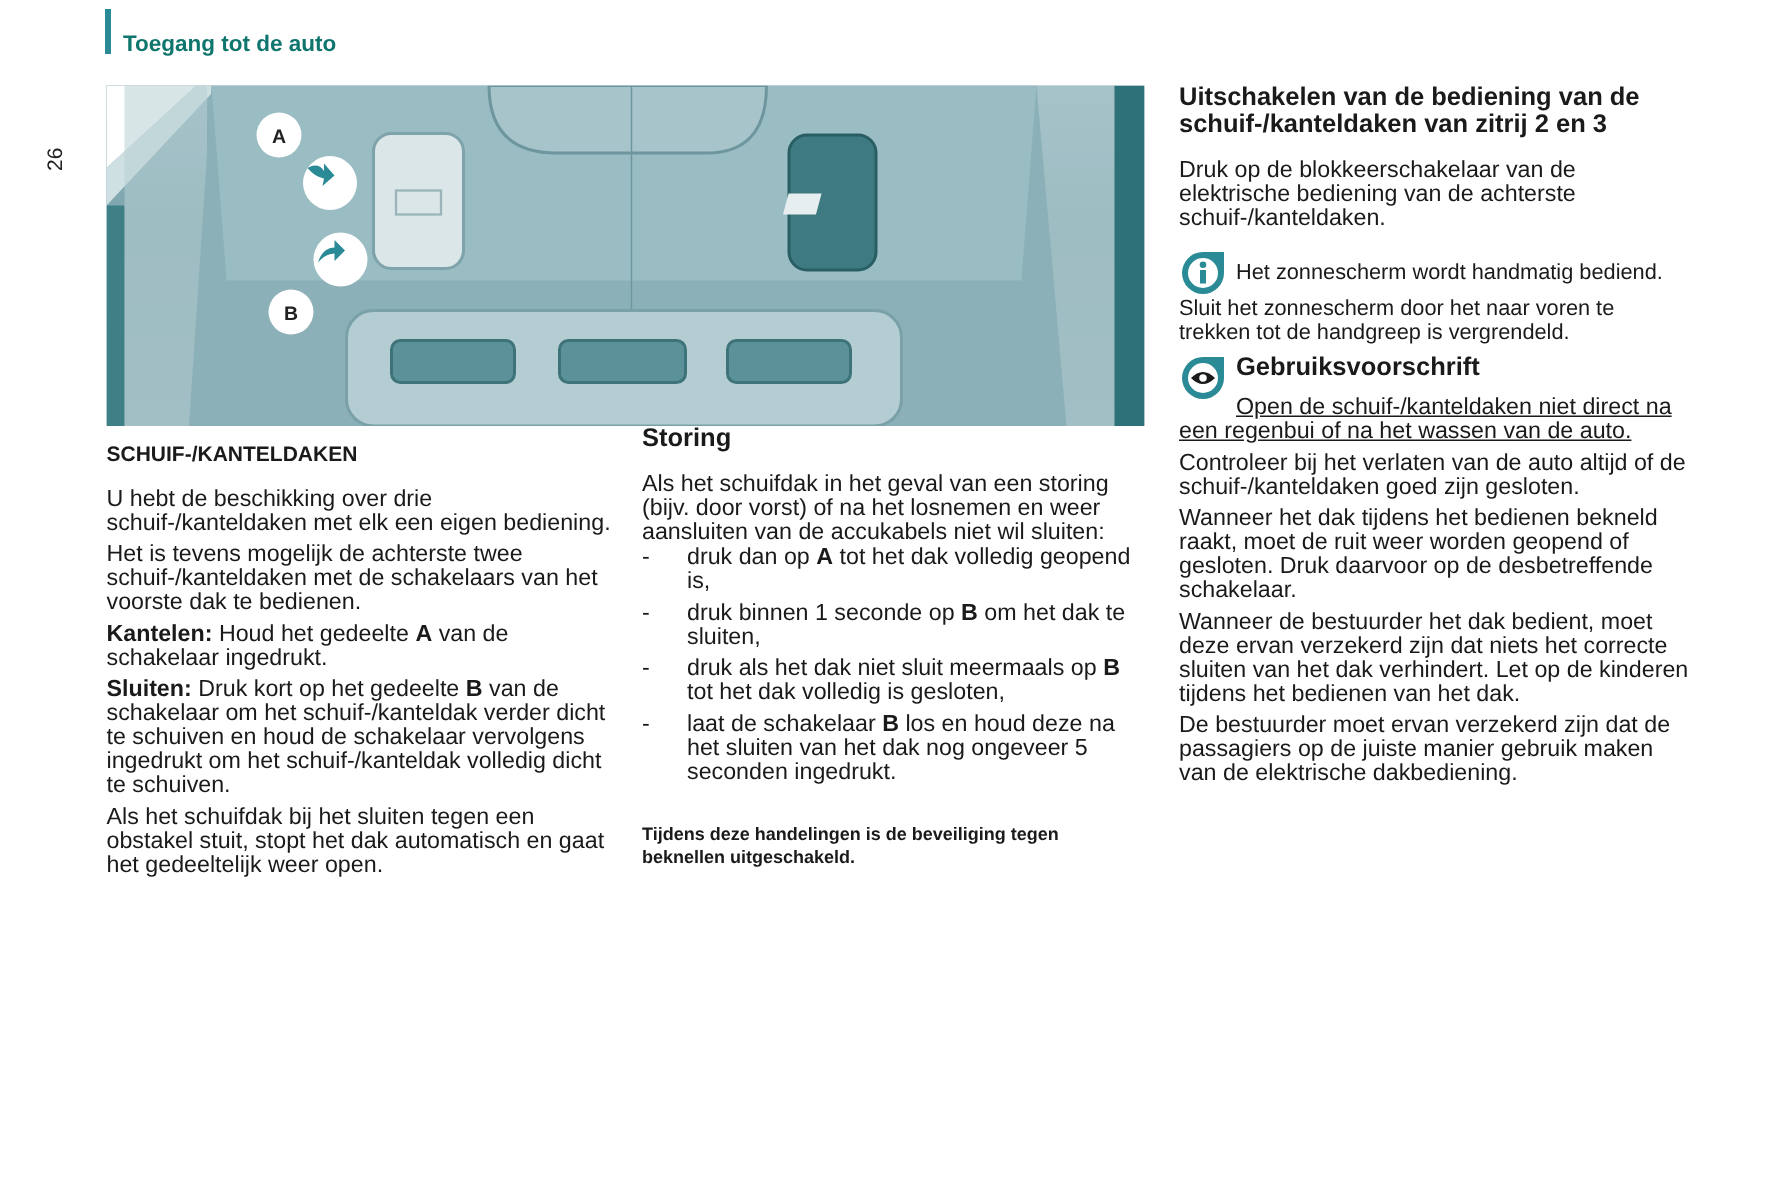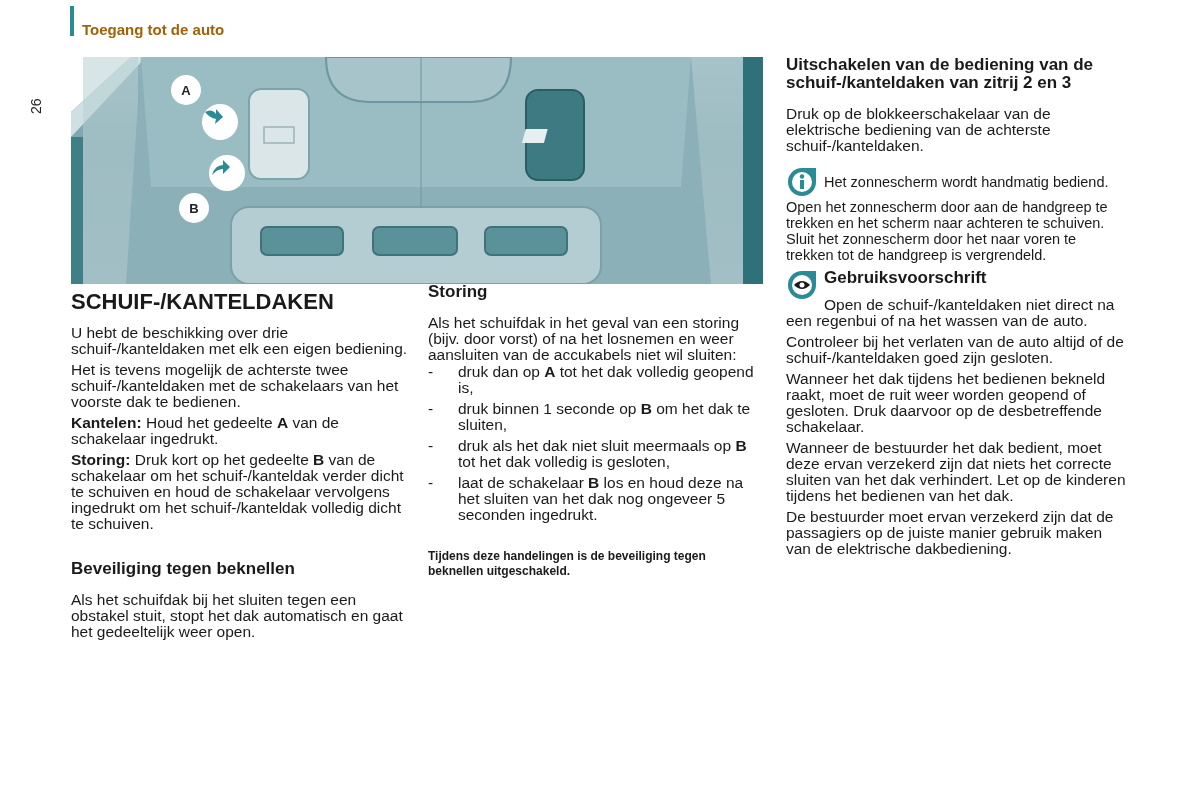--- a/index.html
+++ b/index.html
@@ -1,21 +1,21 @@
 <!DOCTYPE html>
 <html><head>
 <meta charset="utf-8">
 <style>
   html, body { margin: 0; padding: 0; }
   body {
     width: 1191px; height: 794px; background: #ffffff; position: relative; overflow: hidden;
     font-family: "Liberation Sans", sans-serif; color: #1a1a1a;
   }
   .header-bar { position: absolute; left: 70px; top: 6px; width: 4px; height: 30px; background: #2a8a95; }
-  .header-title { position: absolute; left: 82px; top: 21px; font-size: 15px; font-weight: bold; color: #a16207; }
+  .header-title { position: absolute; left: 82px; top: 21px; font-size: 15px; font-weight: bold; color: #0f766e; }
   .page-num {
     position: absolute; left: 28px; top: 84px; font-size: 14px; color: #222;
     transform: rotate(-90deg); transform-origin: left top; width: 30px; height: 18px;
   }
   .page-num span { display: inline-block; }
   .photo {
     position: absolute; left: 71px; top: 57px; width: 692px; height: 227px; overflow: hidden;
     background: linear-gradient(180deg, #8fb3bb 0%, #7ea6af 40%, #86aab2 100%);
   }
   .photo svg { position: absolute; left: 0; top: 0; }
@@ -85,26 +85,25 @@
     <svg width="24" height="24" viewBox="0 0 24 24">
       <path d="M3,20 Q6,10 14,10 L14,5 L21,12 L14,19 L14,14 Q8,14 3,20 Z" fill="#2a8a95"></path>
     </svg>
   </div>
   <div class="label-badge" style="left:108px; top:136px;">
     <span>B</span>
   </div>
 </div>
 
 <div class="col" style="left:71px; top:293px; width:340px;">
-  <div class="h2" style="font-size:22px;">SCHUIF-/KANTELDAKEN</div>
+  <div class="h2" style="font-size:14px;">SCHUIF-/KANTELDAKEN</div>
   <p>U hebt de beschikking over drie schuif-/kanteldaken met elk een eigen bediening.</p>
   <p>Het is tevens mogelijk de achterste twee schuif-/kanteldaken met de schakelaars van het voorste dak te bedienen.</p>
   <p><b>Kantelen:</b><span> Houd het gedeelte </span><b>A</b><span> van de schakelaar ingedrukt.</span></p>
-  <p><b>Storing:</b><span> Druk kort op het gedeelte </span><b>B</b><span> van de schakelaar om het schuif-/kanteldak verder dicht te schuiven en houd de schakelaar vervolgens ingedrukt om het schuif-/kanteldak volledig dicht te schuiven.</span></p>
-  <div class="h2" style="margin-top:28px;">Beveiliging tegen beknellen</div>
+  <p><b>Sluiten:</b><span> Druk kort op het gedeelte </span><b>B</b><span> van de schakelaar om het schuif-/kanteldak verder dicht te schuiven en houd de schakelaar vervolgens ingedrukt om het schuif-/kanteldak volledig dicht te schuiven.</span></p>
   <p>Als het schuifdak bij het sluiten tegen een obstakel stuit, stopt het dak automatisch en gaat het gedeeltelijk weer open.</p>
 </div>
 
 <div class="col" style="left:428px; top:283px; width:330px;">
   <div class="h2">Storing</div>
   <p style="margin-bottom:1px;">Als het schuifdak in het geval van een storing (bijv. door vorst) of na het losnemen en weer aansluiten van de accukabels niet wil sluiten:</p>
   <div id="bullets">
       <div class="bullet">
         <span class="dash">-</span>
         <span><span>druk dan op </span><b>A</b><span> tot het dak volledig geopend is,</span></span>
@@ -130,31 +129,30 @@
   <p style="margin-bottom:12px;">Druk op de blokkeerschakelaar van de elektrische bediening van de achterste schuif-/kanteldaken.</p>
   <div style="display:flex; align-items:center;">
     <svg width="32" height="32" viewBox="0 0 32 32" style="flex:none; margin-right:6px;">
       <path d="M16,2 A14,14 0 1,0 30,16 L30,2 Z" fill="#2a8a95"></path>
       <circle cx="16" cy="16" r="10" fill="#ffffff"></circle>
       <rect x="14" y="14" width="4" height="9" fill="#2a8a95"></rect>
       <circle cx="16" cy="10.5" r="2.2" fill="#2a8a95"></circle>
     </svg>
     <span class="small">Het zonnescherm wordt handmatig bediend.</span>
   </div>
-  <p class="small" style="margin:1px 0 0 0;">Open het zonnescherm door aan de handgreep te trekken en het scherm naar achteren te schuiven.</p>
   <p class="small" style="margin:0 0 6px 0;">Sluit het zonnescherm door het naar voren te trekken tot de handgreep is vergrendeld.</p>
   <div style="display:flex; align-items:flex-start;">
     <svg width="32" height="32" viewBox="0 0 32 32" style="flex:none; margin-right:6px;">
       <path d="M16,2 A14,14 0 1,0 30,16 L30,2 Z" fill="#2a8a95"></path>
       <circle cx="16" cy="16" r="10" fill="#ffffff"></circle>
       <path d="M8,16 Q16,8 24,16 Q16,24 8,16 Z" fill="#1a1a1a"></path>
       <circle cx="16" cy="16" r="2.5" fill="#ffffff"></circle>
     </svg>
     <div>
       <div class="h2" style="margin:0 0 6px 0;">Gebruiksvoorschrift</div>
     </div>
   </div>
-  <p style="text-indent:38px; margin-top:-4px;">Open de schuif-/kanteldaken niet direct na een regenbui of na het wassen van de auto.</p>
+  <p style="text-indent:38px; margin-top:-4px;text-decoration:underline;">Open de schuif-/kanteldaken niet direct na een regenbui of na het wassen van de auto.</p>
   <p>Controleer bij het verlaten van de auto altijd of de schuif-/kanteldaken goed zijn gesloten.</p>
   <p>Wanneer het dak tijdens het bedienen bekneld raakt, moet de ruit weer worden geopend of gesloten. Druk daarvoor op de desbetreffende schakelaar.</p>
   <p>Wanneer de bestuurder het dak bedient, moet deze ervan verzekerd zijn dat niets het correcte sluiten van het dak verhindert. Let op de kinderen tijdens het bedienen van het dak.</p>
   <p>De bestuurder moet ervan verzekerd zijn dat de passagiers op de juiste manier gebruik maken van de elektrische dakbediening.</p>
 </div>
 
 </body></html>

